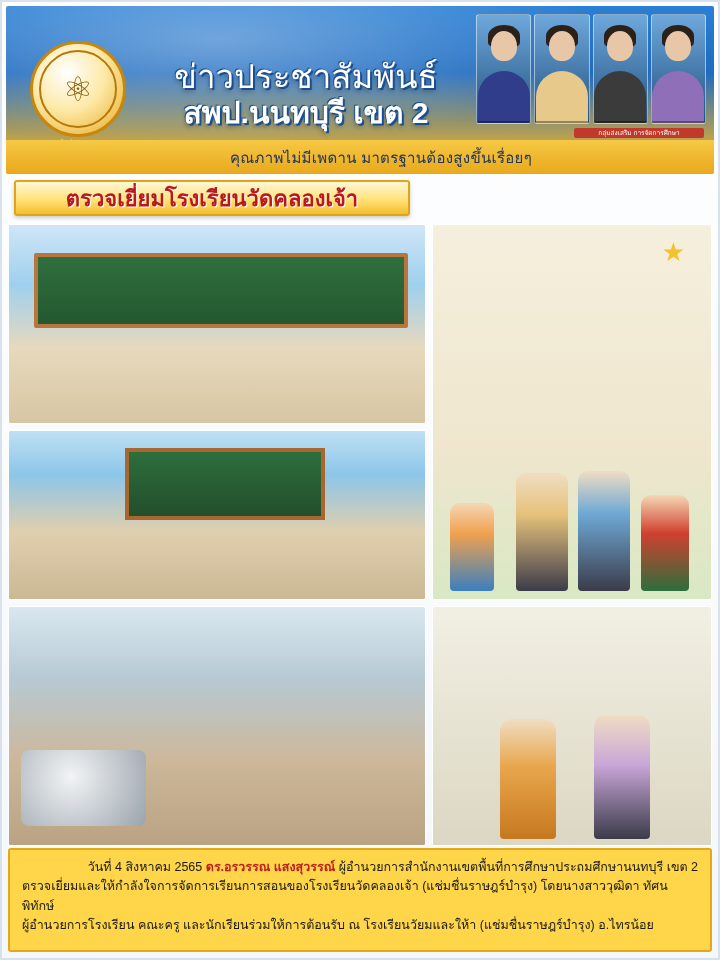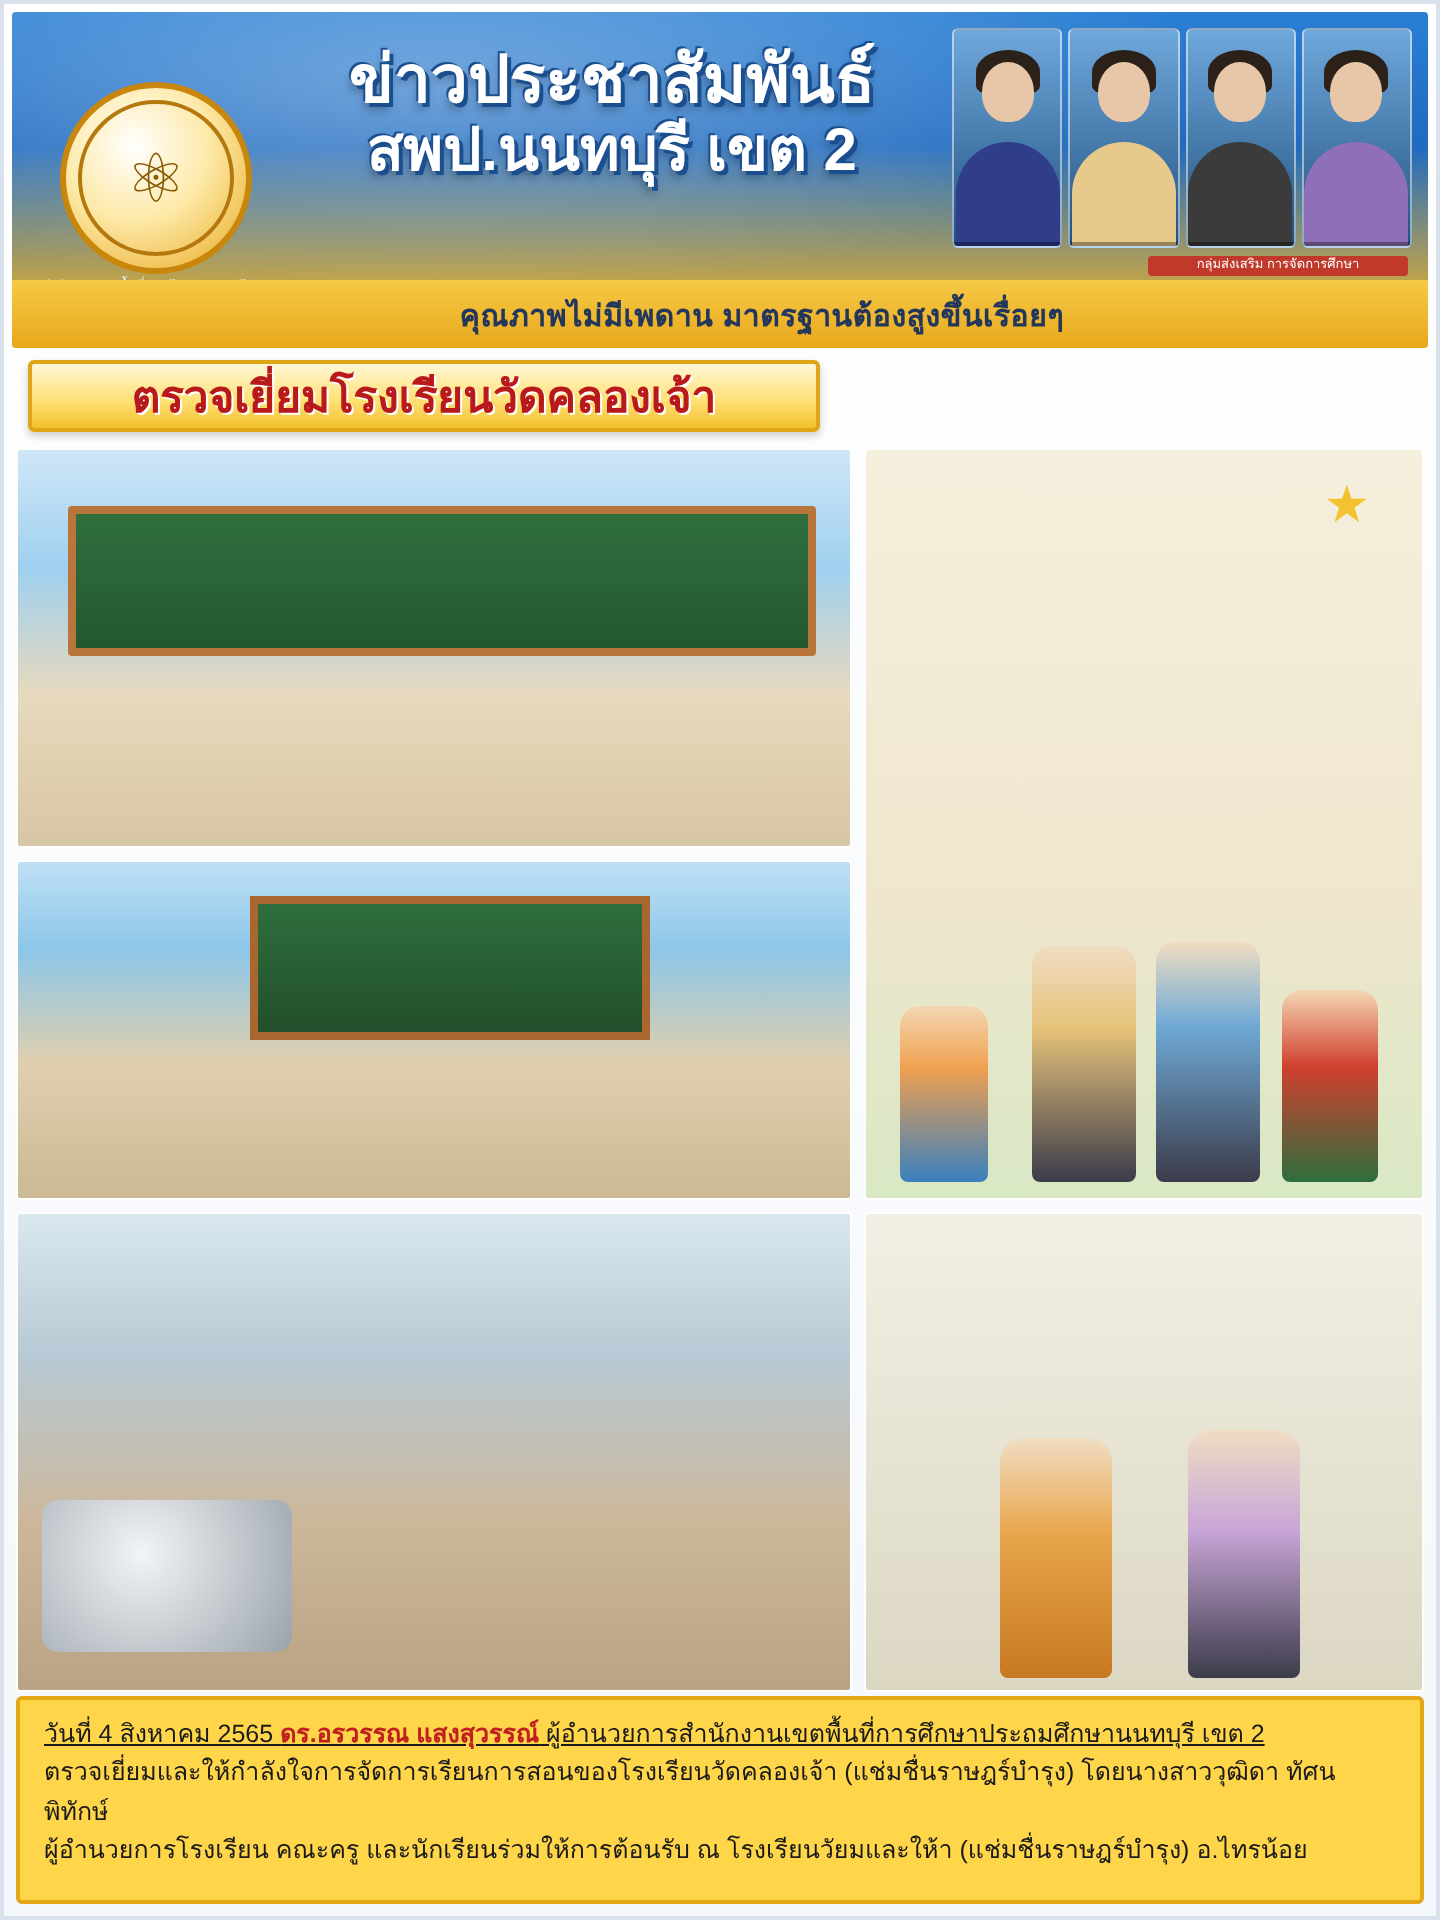--- a/index.html
+++ b/index.html
@@ -28,21 +28,21 @@
   .header .sky-sweep {
     position: absolute; left: 0; top: 0; width: 100%; height: 100%;
     background: radial-gradient(ellipse at 30% 20%, rgba(255,255,255,.35), rgba(255,255,255,0) 55%);
   }
   .header .gold-band {
     position: absolute; left: 0; bottom: 0; width: 100%; height: 34px;
     background: linear-gradient(180deg,#f6c945 0%, #e8a81c 100%);
   }
   .header .gold-band-text {
     position: absolute; left: 0; bottom: 4px; width: 100%;
-    text-align: center; color: #23365c; font-size: 15px; font-weight: bold;
+    text-align: center; color: #23365c; font-size: 15px; font-weight: normal;
     letter-spacing: .3px;
     padding-left: 42px;
   }
   .emblem {
     position: absolute; left: 14px; top: 12px; width: 116px; height: 142px;
     display: flex; align-items: center; justify-content: center;
   }
   .emblem .disc {
     width: 96px; height: 96px; border-radius: 50%;
     background: radial-gradient(circle at 38% 32%, #ffffff 0%, #fde9a8 45%, #e8a81c 100%);
@@ -57,22 +57,23 @@
   .emblem .disc span { font-size: 34px; color: #8a5b06; }
   .emblem .ribbon {
     position: absolute; bottom: 4px; left: 0; width: 116px; text-align: center;
     font-size: 6.5px; color: #ffffff; line-height: 1.25;
     text-shadow: 0 1px 1px rgba(0,0,0,.5);
   }
   .title-wrap {
     position: absolute; left: 130px; top: 16px; width: 340px; text-align: center;
   }
   .title-main {
-    font-size: 33px; font-weight: bold; color: #ffffff; line-height: 1.12;
+    font-size: 33px; font-weight: normal; color: #ffffff; line-height: 1.12;
     text-shadow: 2px 2px 0 #1b4e8f, -1px -1px 0 #1b4e8f, 0 3px 5px rgba(0,0,0,.35);
+    margin-top: 37px;
   }
   .title-sub {
     font-size: 30px; font-weight: bold; color: #ffffff; line-height: 1.15;
     text-shadow: 2px 2px 0 #1b4e8f, -1px -1px 0 #1b4e8f, 0 3px 5px rgba(0,0,0,.35);
   }
   .portraits {
     position: absolute; right: 8px; top: 8px; width: 230px; height: 110px;
     display: flex; gap: 3px;
   }
   .portrait {
@@ -208,21 +209,21 @@
     background: #ffd54a;
     border: 2px solid #e3a817;
     border-radius: 3px;
     padding: 8px 12px 8px 12px;
     min-height: 104px;
   }
   .caption p {
     font-size: 12.5px; line-height: 1.55; color: #1a1a1a; text-align: left;
   }
   .caption .hl-red { color: #c0201f; font-weight: bold; }
-  .caption .line1 { text-align: left; text-decoration: underline; }
+  .caption .line1 { text-align: right; }
 </style>
 </head>
 <body>
 
 <div class="page">
 
   <div class="header">
     <div class="sky-sweep"></div>
 
     <div class="emblem">

